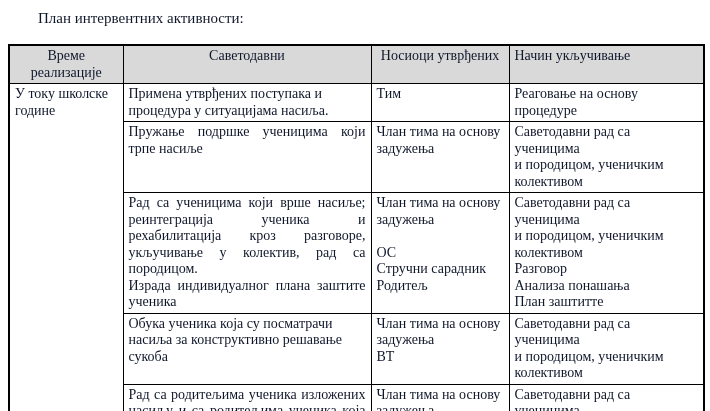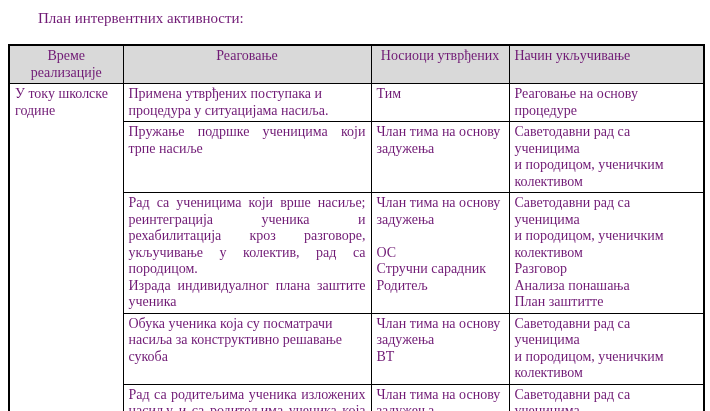--- a/index.html
+++ b/index.html
@@ -7,21 +7,21 @@
     padding: 0;
     background: #ffffff;
     width: 710px;
   }
   .page {
     position: relative;
     width: 710px;
     height: 411px;
     background: #ffffff;
     font-family: "Liberation Serif", "DejaVu Serif", serif;
-    color: #701a75;
+    color: #0f172a;
     overflow: hidden;
   }
   .doc-title {
     position: absolute;
     left: 38px;
     top: 9px;
     font-size: 15px;
     line-height: 18px;
     white-space: nowrap;
   }
@@ -82,21 +82,21 @@
   <table class="plan">
     <colgroup>
       <col class="c-time">
         <col class="c-act">
         <col class="c-hold">
         <col class="c-method">
     </colgroup>
     <thead>
       <tr>
         <th>Време реализације</th>
-        <th>Реаговање</th>
+        <th>Саветодавни</th>
         <th>Носиоци утврђених</th>
         <th class="h-method">Начин укључивање</th>
       </tr>
     </thead>
     <tbody>
       <tr class="r0">
         <td class="time-cell" rowspan="6">У току школске године</td>
         <td class="multiline">Примена утврђених поступака и процедура у ситуацијама насиља.</td>
         <td class="multiline">Тим</td>
         <td class="multiline">Реаговање на основу

